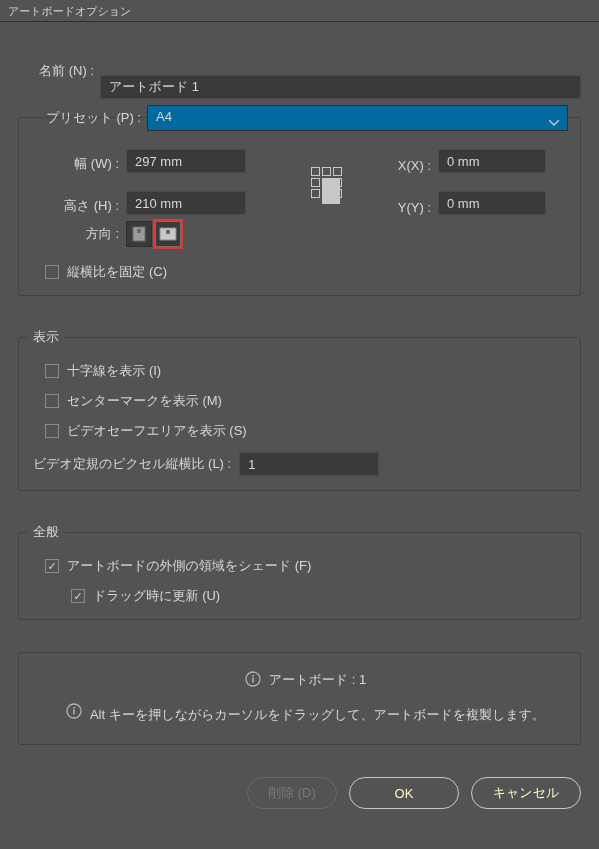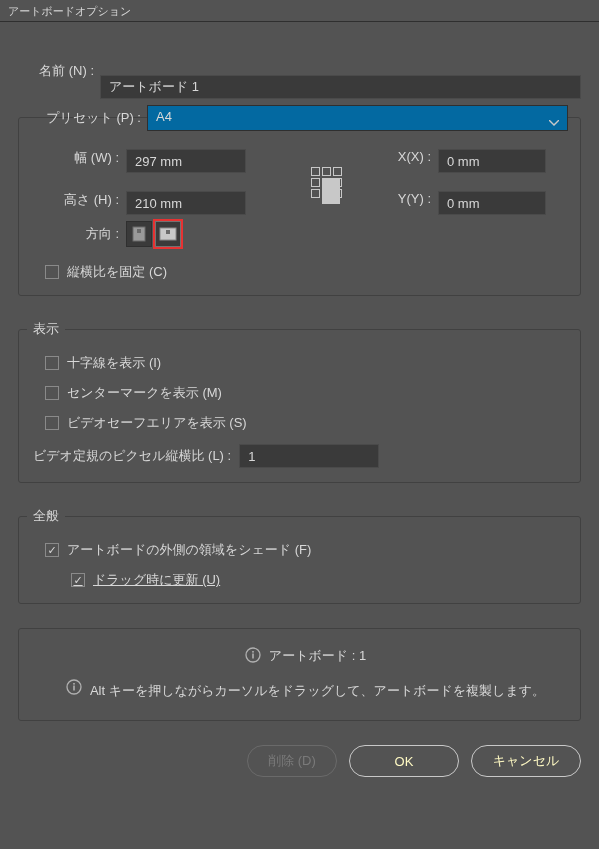--- a/index.html
+++ b/index.html
@@ -4,29 +4,29 @@
   <style>
     * { box-sizing: border-box; margin: 0; padding: 0; font-family: "Hiragino Kaku Gothic Pro", "Meiryo", sans-serif; }
     body { background: #535353; width: 599px; height: 849px; font-size: 13px; color: #d8d8d8; }
     .titlebar { height: 22px; background: #535353; border-bottom: 1px solid #2f2f2f; font-size: 11px; color: #d8d8d8; padding: 4px 8px; }
     .content { padding: 20px 18px 0 18px; }
     .row { display: flex; align-items: center; margin-bottom: 18px; }
     .lbl { text-align: right; flex-shrink: 0; }
     .lbl-name { width: 76px; margin-right: 6px; }
     .inp { background: #3a3a3a; border: 1px solid #4a4a4a; color: #d8d8d8; padding: 4px 8px; height: 24px; font-size: 13px; }
     .inp-name { flex: 1; margin-top: 33px; }
-    fieldset { border: 1px solid #414141; border-radius: 3px; padding: 16px 12px 14px 12px; margin-bottom: 24px; position: relative; }
+    fieldset { border: 1px solid #414141; border-radius: 3px; padding: 16px 12px 14px 12px; margin-bottom: 32px; position: relative; }
     legend { padding: 0 6px; font-size: 13px; margin-left: -4px; }
     .preset-row { display: flex; align-items: center; margin-bottom: 18px; }
     .preset-lbl { width: 110px; text-align: right; margin-right: 6px; }
     .sel { background: #0369a1; border: 1px solid #2f2f2f; color: #d8d8d8; padding: 3px 8px; height: 26px; font-size: 13px; flex: 1; position: relative; }
     .sel-chevron { position: absolute; right: 8px; top: 8px; }
     .dim-grid { display: flex; gap: 0; align-items: center; margin-bottom: 6px; }
     .dim-left { display: flex; flex-direction: column; gap: 18px; width: 240px; }
-    .dim-row { display: flex; align-items: flex-start; }
+    .dim-row { display: flex; align-items: flex-end; }
     .dim-lbl { width: 88px; text-align: right; margin-right: 7px; }
     .dim-inp { width: 120px; }
     .refpoint { width: 110px; display: flex; justify-content: center; align-items: center; }
     .ref-grid { display: grid; grid-template-columns: repeat(3, 9px); grid-template-rows: repeat(3, 9px); gap: 2px; }
     .ref-cell { border: 1px solid #c8c8c8; background: transparent; }
     .ref-cell.sel { background: #c8c8c8; }
     .dim-right { display: flex; flex-direction: column; gap: 18px; flex: 1; }
     .orient-row { display: flex; align-items: center; margin-bottom: 16px; }
     .orient-lbl { width: 88px; text-align: right; margin-right: 7px; }
     .orient-btn { width: 26px; height: 26px; background: #3a3a3a; border: 1px solid #2f2f2f; display: inline-flex; align-items: center; justify-content: center; cursor: pointer; }
@@ -148,21 +148,21 @@
       <input class="inp video-inp" value="1" style="">
     </div>
   </fieldset>
 
   <fieldset>
     <legend>全般</legend>
     <div class="chk-row">
       <span class="chk checked"></span>
       <span>アートボードの外側の領域をシェード (F)</span>
     </div>
-    <div class="chk-row indent" style="margin-bottom:0;text-decoration:underline;">
+    <div class="chk-row indent" style="margin-bottom:0;">
       <span class="chk checked"></span>
       <span>ドラッグ時に更新 (U)</span>
     </div>
   </fieldset>
 
   <fieldset style="padding-top:18px;">
     <div class="info-row">
       <svg class="info-icon" viewBox="0 0 16 16">
         <circle cx="8" cy="8" r="7" fill="none" stroke="#b0b0b0" stroke-width="1.3"></circle>
         <rect x="7.2" y="6.5" width="1.6" height="5" fill="#b0b0b0"></rect>

